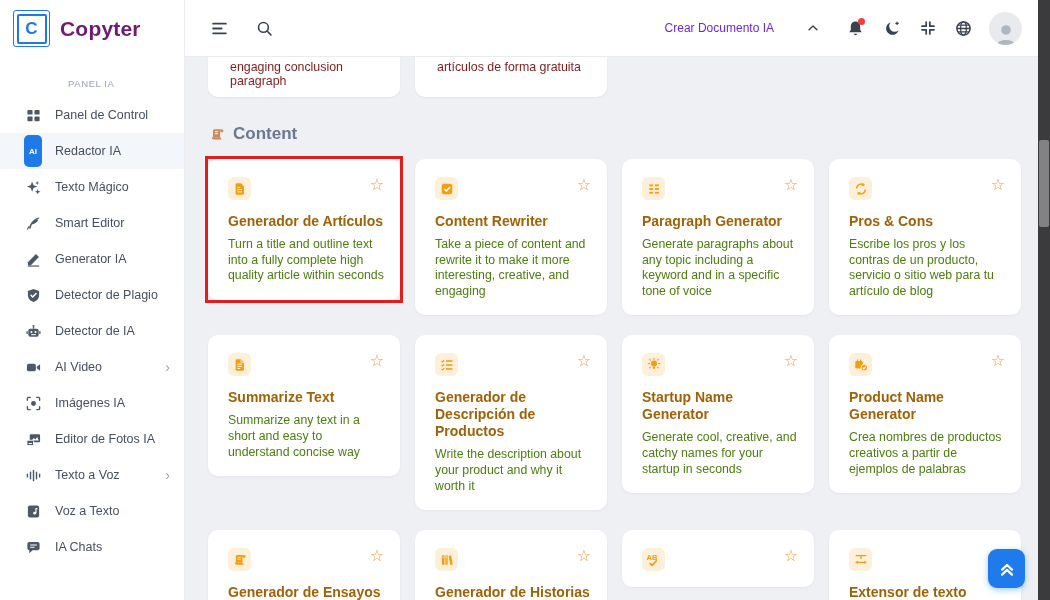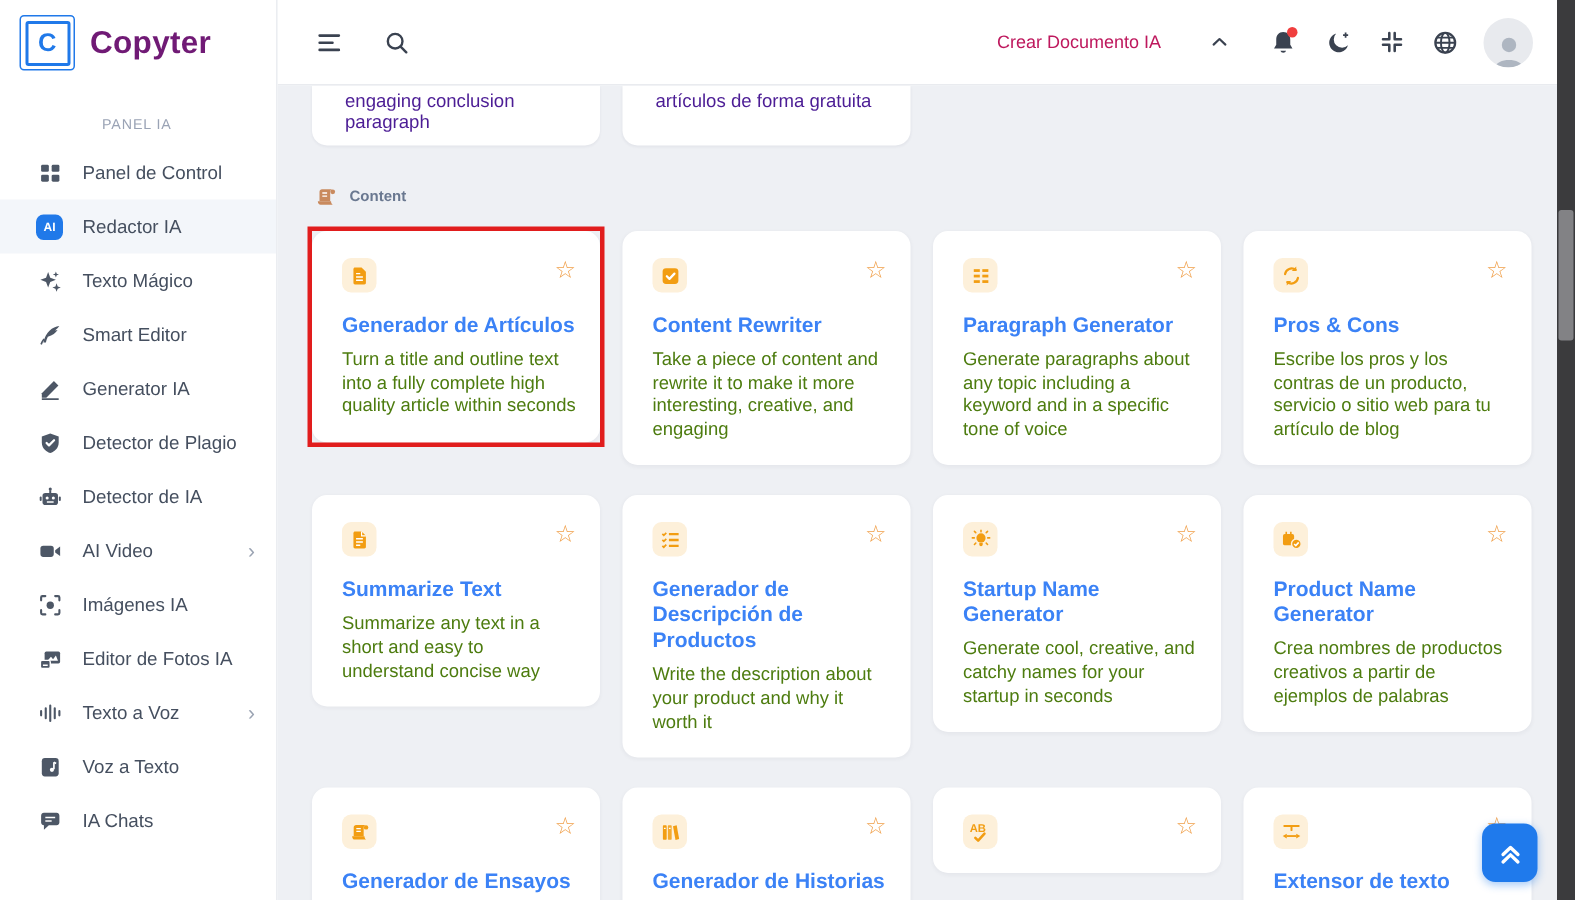--- a/index.html
+++ b/index.html
@@ -19,56 +19,56 @@
                 display:flex; align-items:center; justify-content:center;
                 color:#2079e9; font-weight:bold; font-size:17px; }
   .brand-name { color:#701a75; font-size:21px; font-weight:bold; margin-left:10px; letter-spacing:.2px; }
   .side-section-label { font-size:9.5px; color:#9aa3b5; letter-spacing:.6px; margin:21px 0 8px 24px;padding-left:44px; }
   .side-item { height:36px; display:flex; align-items:center; padding:0 14px 0 24px;
                font-size:12.5px; color:#454f5f; cursor:pointer; }
   .side-item.active { background:#f3f6fa; }
   .side-item .ic { width:18px; height:18px; color:#4d5766; display:flex; align-items:center; justify-content:center; flex:none; }
   .side-item .lbl { margin-left:13px; white-space:nowrap; }
   .side-item .chev { margin-left:auto; color:#9aa3b2; font-size:14px; line-height:1; }
-  .ai-chip { width:18px; height:17px; background:#2079e9; border-radius:5px; color:#fff;
+  .ai-chip { width:18px; height:32px; background:#2079e9; border-radius:5px; color:#fff;
              font-size:8px; font-weight:bold; display:flex; align-items:center; justify-content:center; }
   
   .header { position:absolute; left:185px; top:0; width:853px; height:57px; background:#fff;
             border-bottom:1px solid #e9ebef; display:flex; align-items:center; z-index:5; }
   .hicon { color:#3a4250; display:flex; align-items:center; justify-content:center; cursor:pointer; }
   .menu-btn { margin-left:26px; }
   .search-btn { margin-left:28px; }
   .header-right { margin-left:auto; display:flex; align-items:center; padding-right:16px; }
-  .create-doc { font-size:12px; color:#be185d; cursor:pointer; }
+  .create-doc { font-size:12px; color:#6d28d9; cursor:pointer; }
   .chev-up { margin-left:32px; }
   .bell-wrap { position:relative; margin-left:27px; }
   .bell-dot { position:absolute; top:-2px; right:-1px; width:7px; height:7px; border-radius:50%; background:#f03e3e; }
   .moon-btn { margin-left:20px; }
   .compress-btn { margin-left:19px; }
   .globe-btn { margin-left:19px; }
   .avatar { margin-left:17px; width:33px; height:33px; border-radius:50%; background:#e8eaee;
             display:flex; align-items:flex-end; justify-content:center; overflow:hidden; cursor:pointer; }
   
   .main { position:absolute; left:185px; top:57px; width:853px; height:543px; overflow:hidden; }
   .content-pad { padding-left:23px; }
   .partial-row, .grid { display:grid; grid-template-columns:repeat(4,192px); column-gap:15px; }
   .partial-card { height:40px; background:#fff; border-radius:0 0 10px 10px;
                   box-shadow:0 1px 2px rgba(30,40,60,.06);
-                  padding:3px 14px 0 22px; font-size:12.4px; color:#4c1d95; overflow:hidden; }
+                  padding:3px 14px 0 22px; font-size:12.4px; color:#7f1d1d; overflow:hidden; }
   .section-row { display:flex; align-items:center; margin:27px 0 15px 2px; }
   .sec-ic { color:#c98a5e; display:flex; margin-right:8px; }
-  .section-title { font-size:10px; font-weight:bold; color:#6a7890; }
+  .section-title { font-size:17px; font-weight:bold; color:#6a7890; }
   .grid { row-gap:20px; align-items:start; }
   .card { background:#fff; border-radius:10px; padding:18px 16px 16px 20px;
           box-shadow:0 1px 3px rgba(30,40,60,.05); position:relative; cursor:pointer; }
   .card-top { display:flex; justify-content:space-between; align-items:flex-start; }
   .tool-ic { width:23px; height:23px; border-radius:6px; background:#fdf0da; color:#f29d12;
              display:flex; align-items:center; justify-content:center; flex:none; }
   .star { color:#f0a04b; font-size:16px; line-height:1; cursor:pointer; font-family:"DejaVu Sans",sans-serif; }
-  .card h3 { margin-top:13px; font-size:14px; line-height:17px; color:#3b82f6; font-weight:bold; }
+  .card h3 { margin-top:13px; font-size:14px; line-height:17px; color:#a16207; font-weight:bold; }
   .card p { margin-top:7px; font-size:12.3px; line-height:15.6px; color:#4d7c0f; }
   .annotation { position:absolute; inset:-3px; border:3px solid #e11d1d; pointer-events:none; z-index:3; }
   
   .scroll-top { position:absolute; left:988px; top:549px; width:37px; height:39px; background:#1f7aec;
                 border-radius:9px; display:flex; align-items:center; justify-content:center;
                 z-index:10; cursor:pointer; color:#fff; box-shadow:0 2px 6px rgba(31,122,236,.4); }
   .scrollbar { position:absolute; right:0; top:0; width:12px; height:600px; background:#3b3b3d; z-index:20; }
   .scrollbar .thumb { position:absolute; left:1px; width:10px; top:140px; height:87px;
                       background:#828285; border-radius:2px; cursor:pointer; }
   svg { display:block; }

